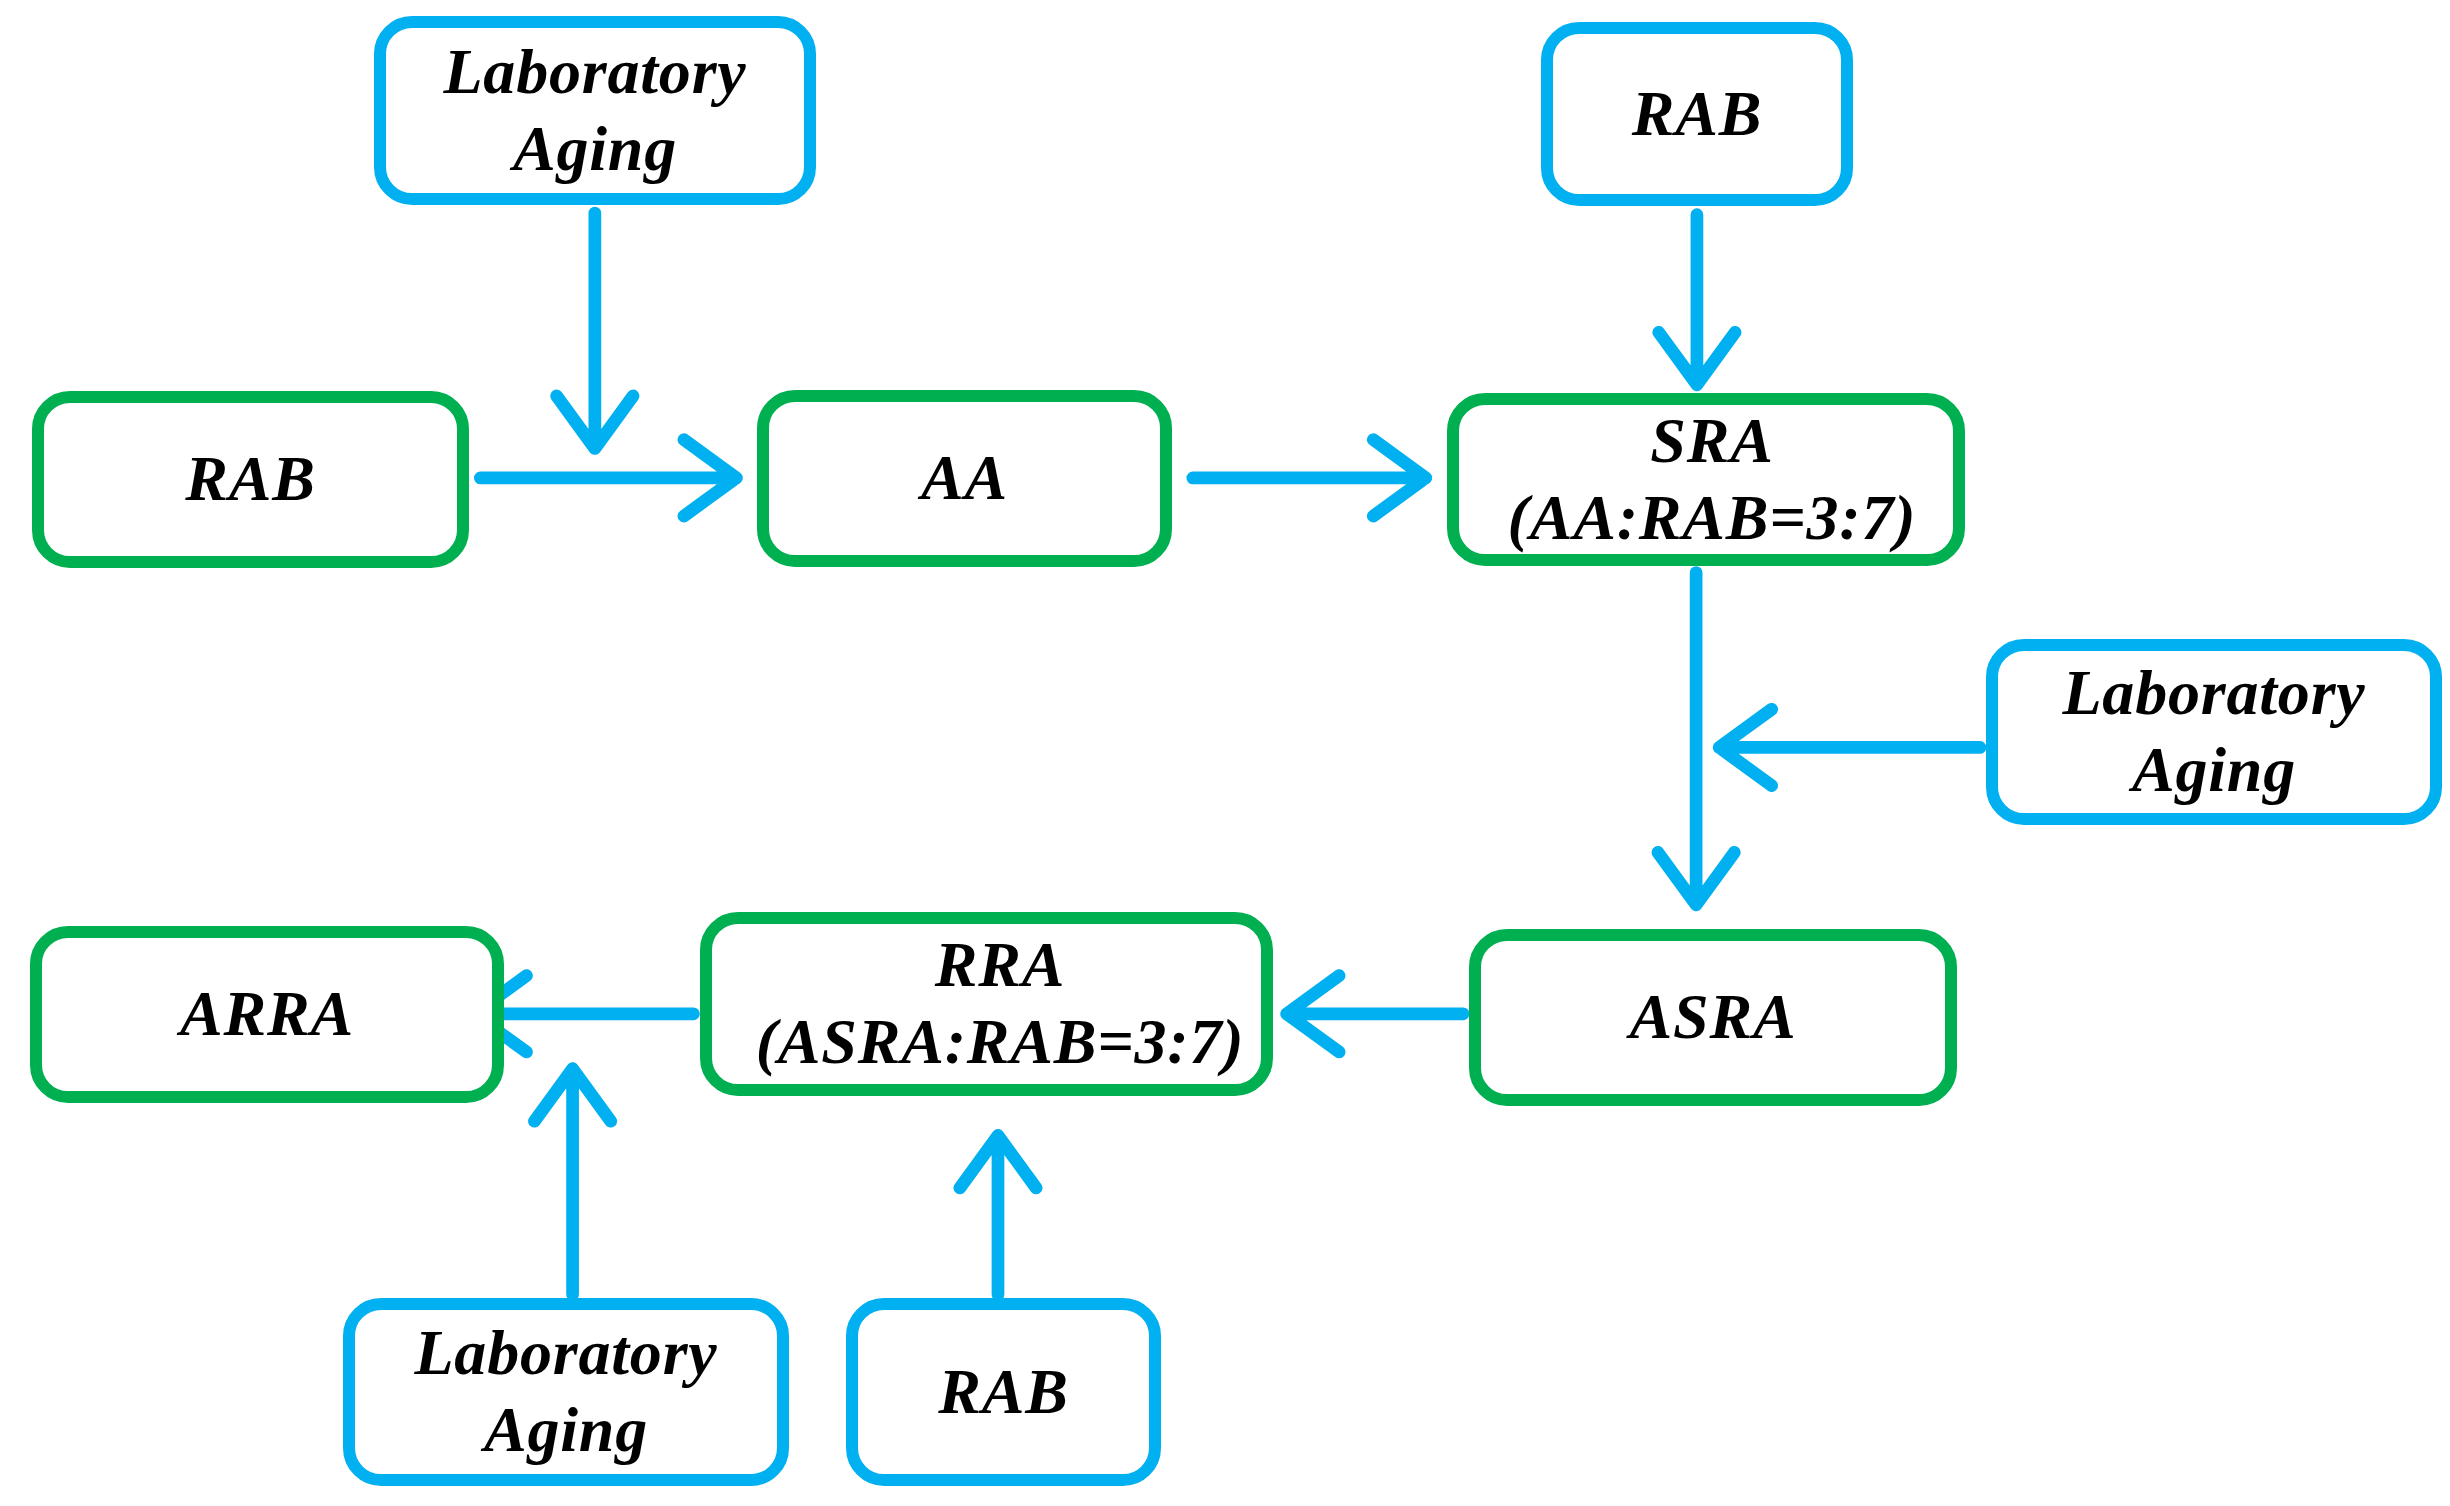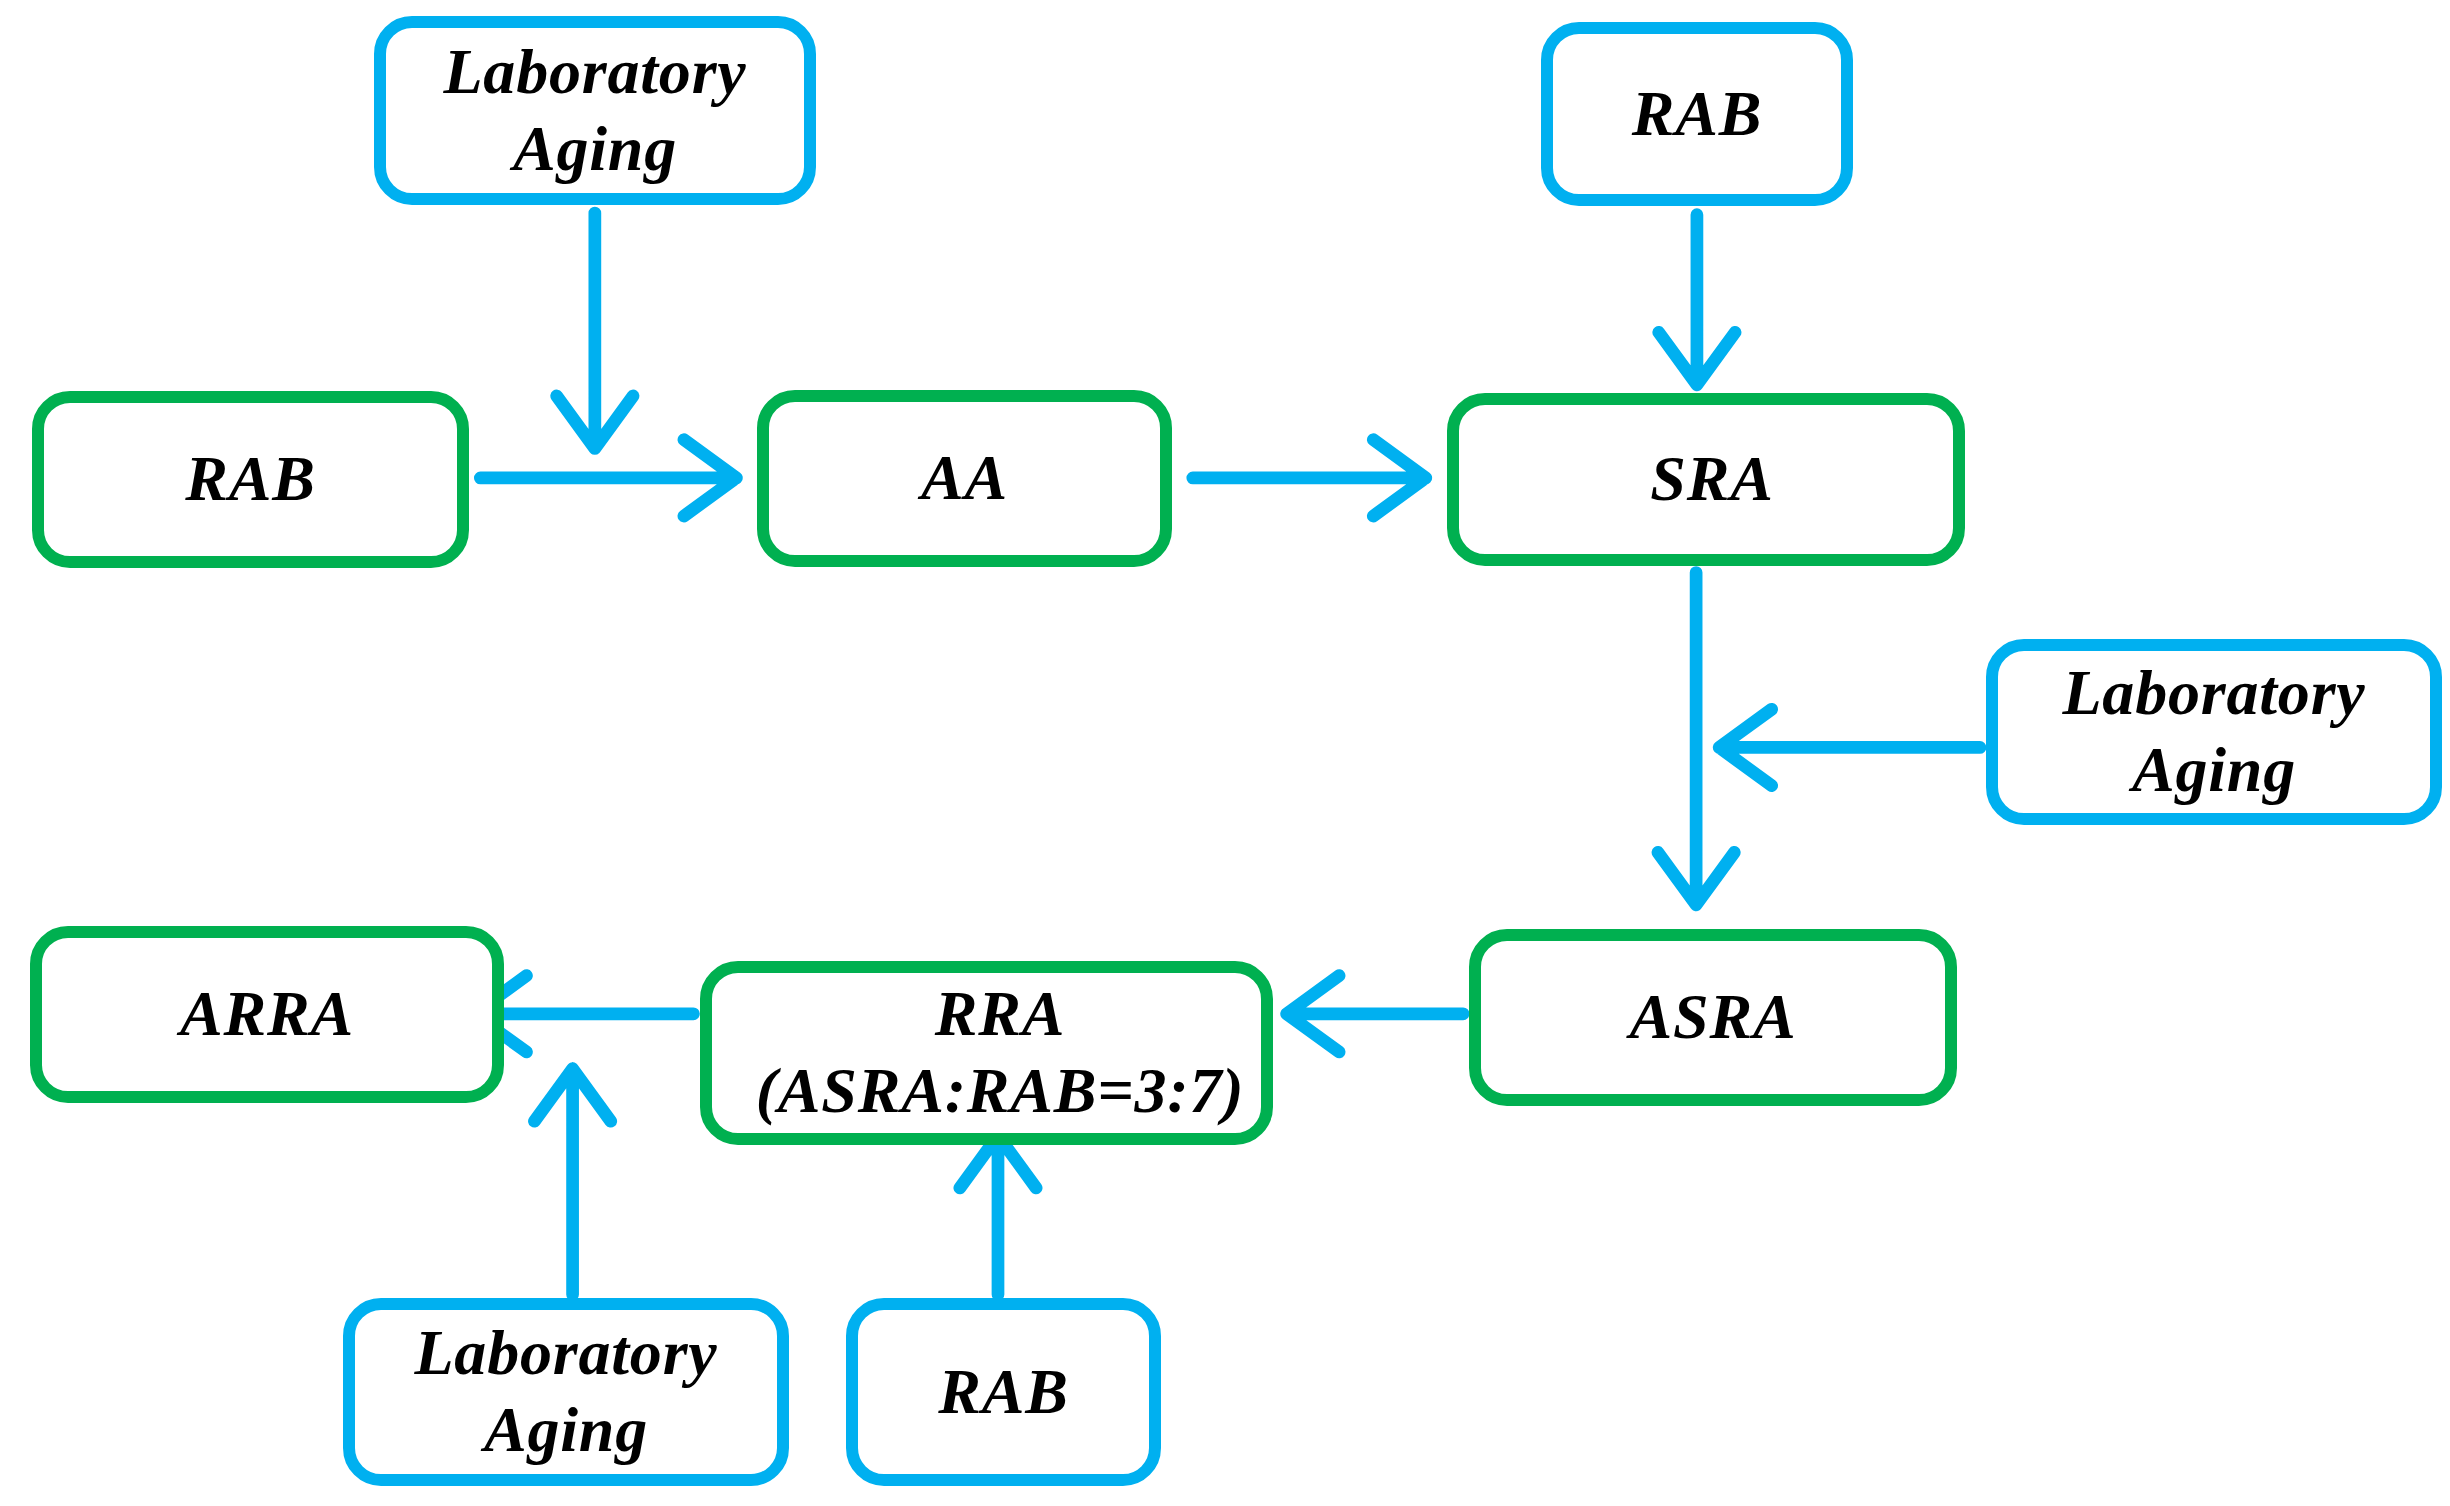--- a/index.html
+++ b/index.html
@@ -47,21 +47,21 @@
     border-radius: 38px;
   }
   
   #n-lab-aging-top    { left: 374px;  top: 16px;   width: 442px; height: 189px; }
   #n-rab-top          { left: 1541px; top: 22px;   width: 312px; height: 184px; }
   #n-rab-left         { left: 32px;   top: 391px;  width: 437px; height: 177px; }
   #n-aa               { left: 757px;  top: 390px;  width: 415px; height: 177px; }
   #n-sra              { left: 1447px; top: 393px;  width: 518px; height: 173px; padding-left: 12px; }
   #n-lab-aging-right  { left: 1986px; top: 639px;  width: 456px; height: 186px; }
   #n-asra             { left: 1469px; top: 929px; width: 488px; height: 177px; }
-  #n-rra              { left: 700px;  top: 961px; width: 573px; height: 184px; padding-left: 27px; }
+  #n-rra              { left: 700px;  top: 912px; width: 573px; height: 184px; padding-left: 27px; }
   #n-arra             { left: 30px;   top: 926px; width: 474px; height: 177px; }
   #n-lab-aging-bottom { left: 343px;  top: 1298px; width: 446px; height: 188px; }
   #n-rab-bottom       { left: 846px; top: 1298px; width: 315px; height: 188px; }
 
   .arrow {
     fill: none;
     stroke: #00B0F0;
     stroke-width: 16;
     stroke-linecap: round;
     stroke-linejoin: round;
@@ -107,20 +107,21 @@
   <div class="node process" id="n-rab-left">
     <span class="line">RAB</span>
   </div>
 
   <div class="node process" id="n-aa">
     <span class="line">AA</span>
   </div>
 
   <div class="node process" id="n-sra">
     <span class="line">SRA</span>
+    <span class="line">(AA:RAB=3:7)</span>
   </div>
 
   <div class="node input" id="n-lab-aging-right">
     <span class="line">Laboratory</span>
     <span class="line">Aging</span>
   </div>
 
   <div class="node process" id="n-asra">
     <span class="line">ASRA</span>
   </div>

